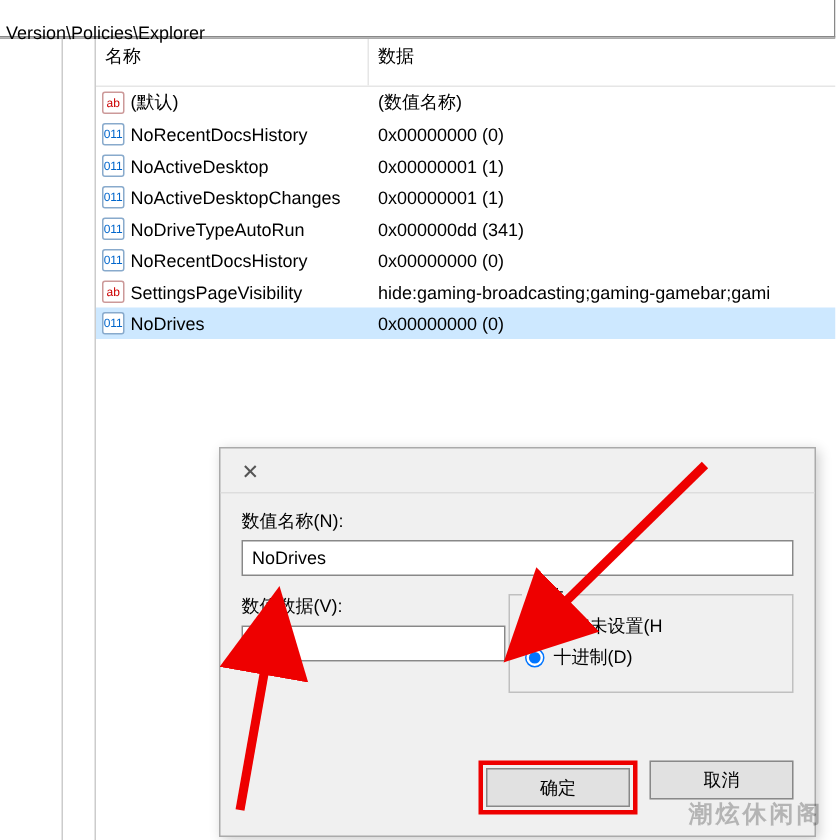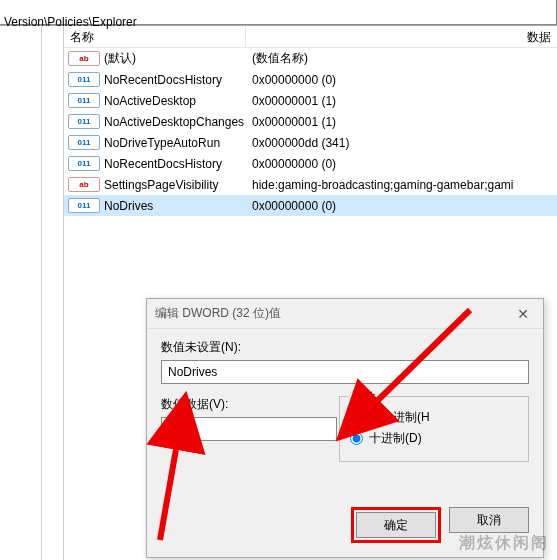--- a/index.html
+++ b/index.html
@@ -2,47 +2,47 @@
 <html><head>
 <meta charset="utf-8">
 <style>
   * { box-sizing: border-box; font-family: "Segoe UI", "Microsoft YaHei", sans-serif; }
   body { margin: 0; background: #fff; width: 557px; height: 560px; overflow: hidden; font-size: 12px; color: #000; position: relative; }
   .addr-bar { border: 1px solid #888; border-left: none; border-top: none; height: 22px; line-height: 20px; padding: 12px 4px; font-size: 12px; background: #fff; }
   .main { display: flex; height: 538px; border-top: 1px solid #aaa; }
   .tree-col { width: 42px; border-right: 1px solid #ccc; }
   .divider-col { width: 22px; border-right: 1px solid #ccc; }
   .list-col { flex: 1; position: relative; }
-  .headers { display: flex; height: 22px; border-bottom: 1px solid #e6e6e6; justify-content: space-between; }
+  .headers { display: flex; height: 32px; border-bottom: 1px solid #e6e6e6; }
   .hcell { padding: 3px 6px; font-size: 12px; color: #000; }
   .hname { width: 182px; border-right: 1px solid #e6e6e6; }
   .rows { }
   .row { display: flex; height: 21px; align-items: center; }
   .row.sel { background: #cde8ff; }
   .cell-name { width: 182px; display: flex; align-items: center; padding-left: 4px; gap: 4px; }
   .cell-data { padding-left: 6px; white-space: nowrap; overflow: hidden; }
-  .ico { width: 32px; height: 15px; display: inline-flex; align-items: center; justify-content: center; border: 1px solid #7a9; font-size: 8px; font-weight: bold; border-radius: 2px; background: #fff; flex-shrink: 0; }
+  .ico { width: 15px; height: 15px; display: inline-flex; align-items: center; justify-content: center; border: 1px solid #7a9; font-size: 8px; font-weight: normal; border-radius: 2px; background: #fff; flex-shrink: 0; }
   .ico-sz { color: #c00; border-color: #c99; }
   .ico-bin { color: #06c; border-color: #8ac; }
   .dialog { position: absolute; left: 82px; top: 272px; width: 398px; height: 260px; background: #f0f0f0; border: 1px solid #aaa; box-shadow: 2px 2px 8px rgba(0,0,0,.2); }
   .dlg-title { height: 30px; display: flex; align-items: center; justify-content: space-between; padding: 0 8px; border-bottom: 1px solid #ddd; font-size: 12px; color: #555; }
   .dlg-close { font-size: 14px; color: #555; cursor: pointer; padding: 0 6px; }
   .dlg-body { padding: 10px 14px; }
   .lbl { font-size: 12px; margin-bottom: 4px; }
   .fld { width: 100%; height: 24px; border: 1px solid #888; background: #fff; padding: 2px 6px; font-size: 12px; margin-bottom: 12px; }
   .fld[readonly] { background: #fff; }
   .row2 { display: flex; gap: 2px; }
   .col-left { width: 176px; }
   .col-right { flex: 1; }
   .grp { border: 1px solid #c0c0c0; padding: 8px 10px 10px; position: relative; }
   .grp-title { position: absolute; top: -8px; left: 8px; background: #f0f0f0; padding: 0 4px; font-size: 12px; }
   .radio { display: flex; align-items: center; gap: 6px; font-size: 12px; margin: 4px 0; }
   .radio input { margin: 0; }
   .dlg-btns { position: absolute; right: 14px; bottom: 14px; display: flex; gap: 8px; }
-  .btn { width: 80px; height: 26px; border: 1px solid #888; background: #e1e1e1; font-size: 12px; cursor: pointer; }
+  .btn { width: 96px; height: 26px; border: 1px solid #888; background: #e1e1e1; font-size: 12px; cursor: pointer; }
   .redbox { border: 3px solid #e00; padding: 2px; }
   .arrow { position: absolute; pointer-events: none; }
   .watermark { position: absolute; right: 8px; bottom: 6px; font-size: 16px; font-weight: bold; color: rgba(0,0,0,.25); letter-spacing: 2px; font-family: "KaiTi","STKaiti",serif; }
 </style>
 </head>
 <body>
 
 <div class="addr-bar">Version\Policies\Explorer</div>
 
 <div class="main">
@@ -107,37 +107,36 @@
           <div class="cell-name">
             <span class="ico ico-bin">011</span>
             <span>NoDrives</span>
           </div>
           <div class="cell-data">0x00000000 (0)</div>
         </div>
       </div>
 
     <div class="dialog">
       <div class="dlg-title">
-        <span>编辑 DWORD (32 位)值</span>
         <span class="dlg-close">✕</span>
       </div>
       <div class="dlg-body">
-        <div class="lbl">数值未设置(N):</div>
+        <div class="lbl">数值名称(N):</div>
         <input class="fld" readonly="" value="NoDrives" style="">
         <div class="row2">
           <div class="col-left">
             <div class="lbl">数值数据(V):</div>
             <input class="fld" value="32" style="">
           </div>
           <div class="col-right">
             <div class="grp">
               <span class="grp-title">基数</span>
               <label class="radio">
                 <input type="radio" name="base" style="">
-                <span>十六进制(H</span>
+                <span>数值未设置(H</span>
               </label>
               <label class="radio">
                 <input type="radio" name="base" checked="" style="">
                 <span>十进制(D)</span>
               </label>
             </div>
           </div>
         </div>
       </div>
       <div class="dlg-btns">

